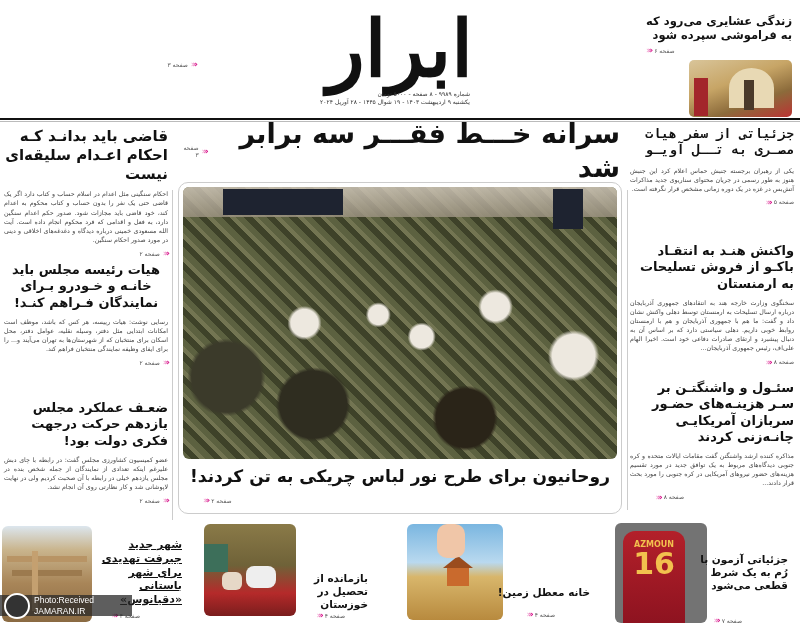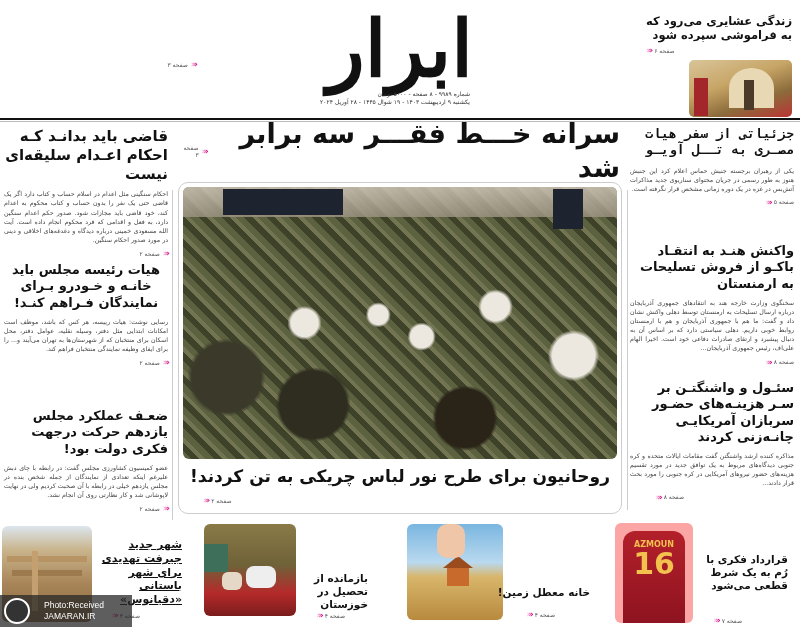--- a/index.html
+++ b/index.html
@@ -93,21 +93,21 @@
 <div class="abs" style="left:4px; top:262px; width:164px;">
   <div class="hl" style="font-size:13px; text-align:center;">هیات رئیسه مجلس باید خانـه و خـودرو بـرای نمایندگان فـراهم کنـد!</div>
   <div class="body-text" style="margin-top:6px; font-size:6.3px;">رسایی نوشت: هیات رییسه، هر کس که باشد، موظف است امکانات ابتدایی مثل دفتر، وسیله نقلیه، عوامل دفتر، محل اسکان برای منتخبان که از شهرستان‌ها به تهران می‌آیند و... را برای ایفای وظیفه نمایندگی منتخبان فراهم کند.</div>
   <div class="pageref" style="flex-direction:row-reverse; justify-content:flex-end; margin-top:4px;">
     <span>صفحه ۲</span>
     <span class="chev"><span>‹</span><span>‹</span><span>‹</span></span>
   </div>
 </div>
 
 <div class="abs" style="left:4px; top:400px; width:164px;">
-  <div class="hl" style="font-size:13px; text-align:right;margin-top:8px;">ضعـف عملکرد مجلس یازدهم حرکت درجهت فکری دولت بود!</div>
+  <div class="hl" style="font-size:13px; text-align:right;">ضعـف عملکرد مجلس یازدهم حرکت درجهت فکری دولت بود!</div>
   <div class="body-text" style="margin-top:6px; font-size:6.3px;">عضو کمیسیون کشاورزی مجلس گفت: در رابطه با چای دبش علیرغم اینکه تعدادی از نمایندگان از جمله شخص بنده در مجلس یازدهم خیلی در رابطه با آن صحبت کردیم ولی در نهایت لاپوشانی شد و کار نظارتی روی آن انجام نشد.</div>
   <div class="pageref" style="flex-direction:row-reverse; justify-content:flex-end; margin-top:4px;">
     <span>صفحه ۲</span>
     <span class="chev"><span>‹</span><span>‹</span><span>‹</span></span>
   </div>
 </div>
 
 <div class="vline" style="left:627px; top:190px; height:320px;"></div>
 
 <div class="abs" style="right:6px; top:127px; width:164px;">
@@ -131,27 +131,27 @@
 <div class="abs" style="right:6px; top:380px; width:164px;">
   <div class="hl" style="font-size:13px; text-align:right;">سئـول و واشنگتـن بر سـر هزینـه‌های حضـور سربازان آمریکایـی چانـه‌زنی کردند</div>
   <div class="body-text" style="margin-top:6px; font-size:6.3px;">مذاکره کننده ارشد واشنگتن گفت مقامات ایالات متحده و کره جنوبی دیدگاه‌های مربوط به یک توافق جدید در مورد تقسیم هزینه‌های حضور نیروهای آمریکایی در کره جنوبی را مورد بحث قرار دادند...</div>
   <div class="pageref" style="margin-top:4px; justify-content:flex-start; padding-right:110px;">
     <span>صفحه ۸</span>
     <span class="chev"><span>‹</span><span>‹</span><span>‹</span></span>
   </div>
 </div>
 
 <div class="abs" style="left:615px; top:515px; width:185px; height:112px;">
-  <div class="photo" style="left:0; top:8px; width:78px; height:100px; background:#fca5a5;">
+  <div class="photo" style="left:0; top:8px; width:92px; height:100px; background:#737373;">
     <div style="position:absolute; left:8px; top:8px; width:62px; height:92px; background:linear-gradient(#b3202a,#8e1320); border-radius:12px 12px 0 0;">
       <div style="color:#f2c14e; font-size:8px; font-weight:bold; text-align:center; margin-top:9px; direction:ltr;">AZMOUN</div>
       <div style="color:#f2c14e; font-size:30px; font-weight:bold; text-align:center; direction:ltr; line-height:1;">16</div>
     </div>
   </div>
-  <div class="hl" style="position:absolute; right:12px; top:38px; width:90px; font-size:10.5px; text-align:right;">قرارداد فکری با رُم به یک شرط قطعی می‌شود</div>
+  <div class="hl" style="position:absolute; right:12px; top:38px; width:90px; font-size:10.5px; text-align:right;">جزئیاتی آزمون با رُم به یک شرط قطعی می‌شود</div>
   <div class="pageref" style="position:absolute; right:58px; top:100px;">
     <span>صفحه ۷</span>
     <span class="chev"><span>‹</span><span>‹</span><span>‹</span></span>
   </div>
 </div>
 
 <div class="abs" style="left:405px; top:520px; width:200px; height:107px;">
   <div class="photo" style="left:2px; top:4px; width:96px; height:96px; background:linear-gradient(#7ab6e0 0%,#b9d9ef 40%,#d8b66b 55%,#b88a3e 100%);">
     <div style="position:absolute; left:40px; top:42px; width:22px; height:20px; background:#c96a2d;"></div>
     <div style="position:absolute; left:36px; top:32px; width:0; height:0; border-left:15px solid transparent; border-right:15px solid transparent; border-bottom:12px solid #9a4c1e;"></div>
@@ -183,19 +183,19 @@
     <div style="position:absolute; left:10px; top:44px; width:70px; height:6px; background:#9c7a4e;"></div>
     <div style="position:absolute; left:30px; top:25px; width:6px; height:60px; background:#c4a070;"></div>
   </div>
   <div class="hl" style="position:absolute; right:18px; top:18px; width:84px; font-size:11px; text-align:right;text-decoration:underline;">شهر جدید جیرفت تهدیدی برای شهر باستانی «دقیانوس»</div>
   <div class="pageref" style="position:absolute; right:60px; top:90px;">
     <span>صفحه ۴</span>
     <span class="chev"><span>‹</span><span>‹</span><span>‹</span></span>
   </div>
 </div>
 
-<div class="abs" style="left:0; top:595px; width:132px; height:32px; background:rgba(40,40,40,0.75); display:flex; align-items:center; gap:14px; padding-left:4px; direction:ltr;">
+<div class="abs" style="left:0; top:595px; width:132px; height:21px; background:rgba(40,40,40,0.75); display:flex; align-items:center; gap:4px; padding-left:4px; direction:ltr;">
   <div style="width:26px; height:26px; border-radius:50%; border:2px solid #fff; background:#333;"></div>
   <div style="color:#fff; font-family:'Liberation Sans', sans-serif; font-size:8.5px; line-height:1.25;">
     <div>Photo:Received</div>
     <div>JAMARAN.IR</div>
   </div>
 </div>
 
 </body></html>

